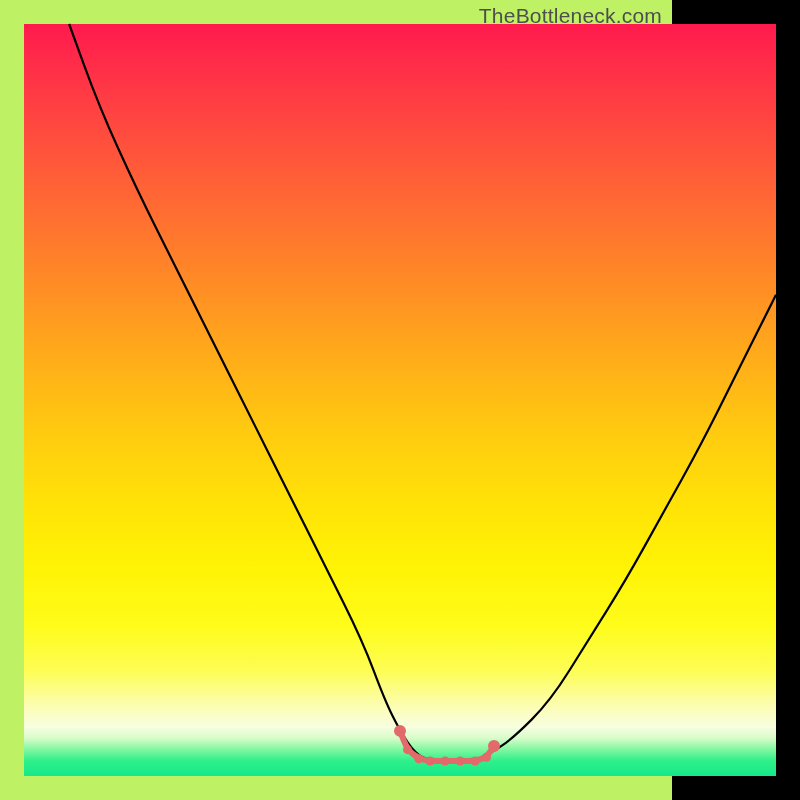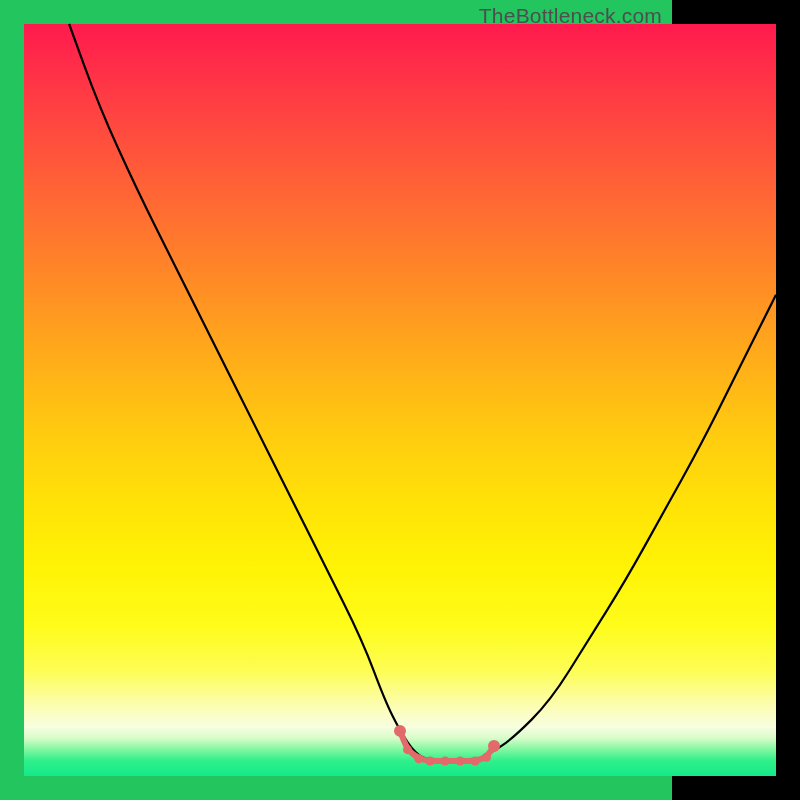--- a/index.html
+++ b/index.html
@@ -8,21 +8,21 @@
     width: 800px;
     height: 800px;
     background: #000;
     overflow: hidden;
     font-family: Arial, Helvetica, sans-serif;
   }
   .frame {
     position: relative;
     width: 672px;
     height: 800px;
-    background: #22c55e;
+    background: #bef264;
   }
   .plot-area {
     position: absolute;
     left: 24px;
     top: 24px;
     width: 752px;   
     height: 752px;  
     
     background:
       linear-gradient(

